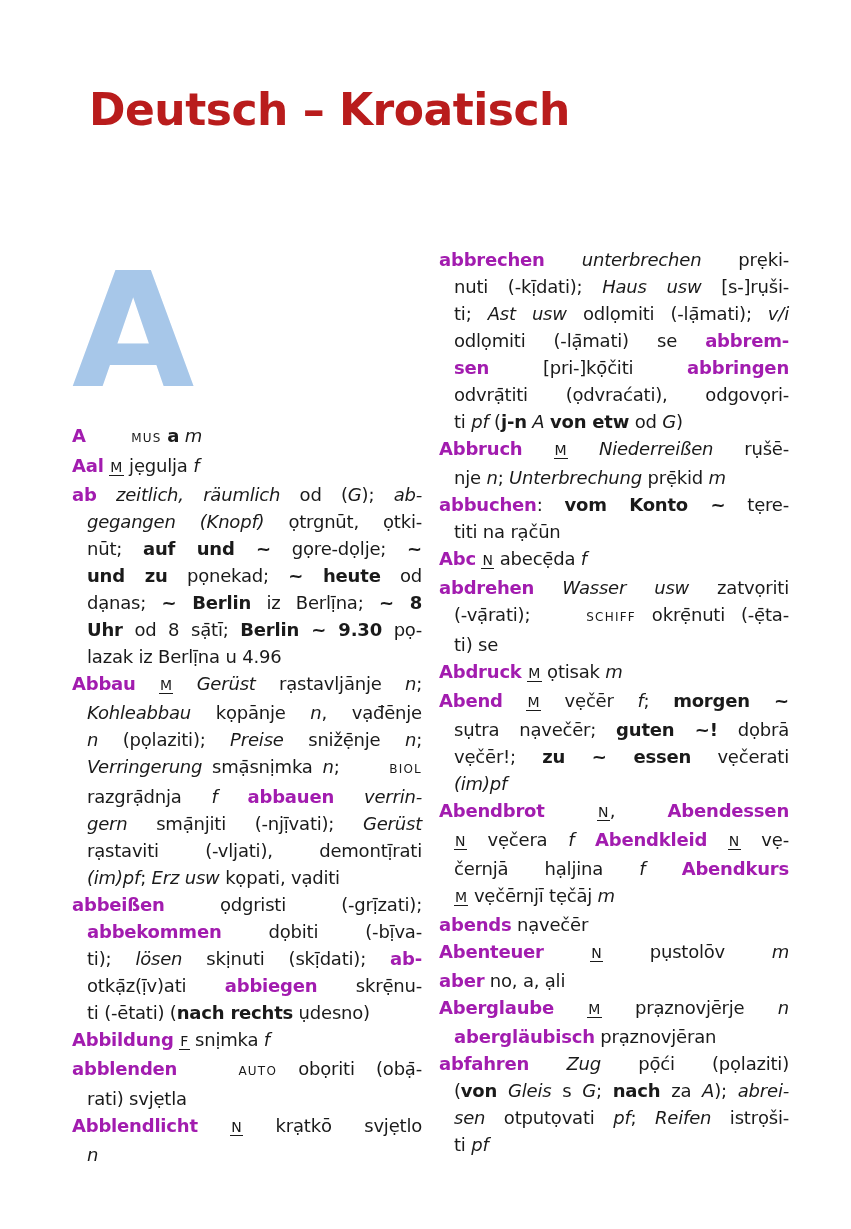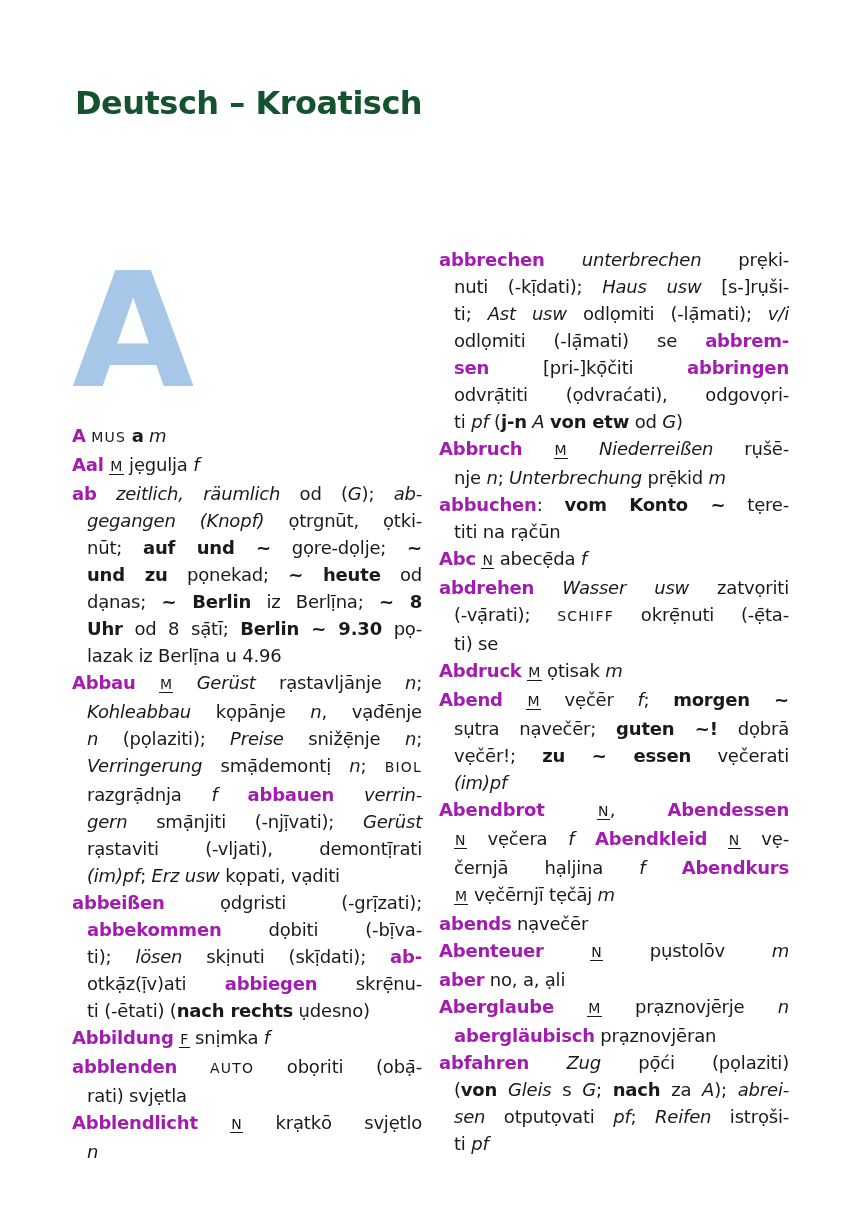--- a/index.html
+++ b/index.html
@@ -1,41 +1,41 @@
 <!DOCTYPE html>
 <html><head>
 <meta charset="utf-8">
 <style>
   html,body{margin:0;padding:0;background:#ffffff;}
   .page{
     position:relative;width:851px;height:1229px;background:#ffffff;
     font-family:"DejaVu Sans",sans-serif;color:#1a1a1a;overflow:hidden;
   }
   .title{
-    position:absolute;left:75px;top:84px;margin:0;
-    font-size:32px;font-weight:bold;color:#14532d;letter-spacing:-0.5px;
+    position:absolute;left:89px;top:84px;margin:0;
+    font-size:44px;font-weight:bold;color:#b91c1c;letter-spacing:-0.5px;
   }
   .cols{
     position:absolute;left:72px;top:246px;width:718px;
     display:flex;gap:17px;align-items:flex-start;
   }
   .col{width:350px;}
   .dropcap{
     height:176px;overflow:visible;
     font-size:158px;line-height:170px;font-weight:bold;color:#a7c7e9;
   }
   .line{
     font-size:18px;line-height:27px;letter-spacing:-0.2px;text-align:left;
   }
   .line.j{text-align:justify;text-align-last:justify;}
   .line.cont{padding-left:15px;}
   .s-hw{color:#a21caf;font-weight:bold;}
   .s-b{font-weight:bold;}
   .s-i{font-style:italic;}
-  .s-sc{font-size:14px;letter-spacing:1.2px;}
+  .s-sc{font-size:12px;letter-spacing:1.2px;margin-left:40px;}
   .s-g{font-size:14px;letter-spacing:0.3px;border-bottom:1.6px solid #1a1a1a;padding:0 1px;}
 </style>
 </head>
 <body>
 
 <div class="page">
   <h1 class="title">Deutsch – Kroatisch</h1>
   <div class="cols">
     <div class="col">
       <div class="dropcap">A</div>
@@ -45,21 +45,21 @@
           <div class="line j"><span class="s-hw">ab</span><span class="s-p"> </span><span class="s-i">zeitlich, räumlich</span><span class="s-p"> od (</span><span class="s-i">G</span><span class="s-p">); </span><span class="s-i">ab-</span></div>
           <div class="line cont j"><span class="s-i">gegangen (Knopf)</span><span class="s-p"> ọtrgnūt, ọtki-</span></div>
           <div class="line cont j"><span class="s-p">nūt; </span><span class="s-b">auf und ~</span><span class="s-p"> gọre-dọlje; </span><span class="s-b">~</span></div>
           <div class="line cont j"><span class="s-b">und zu</span><span class="s-p"> pọnekad; </span><span class="s-b">~ heute</span><span class="s-p"> od</span></div>
           <div class="line cont j"><span class="s-p">dạnas; </span><span class="s-b">~ Berlin</span><span class="s-p"> iz Berlị̄na; </span><span class="s-b">~ 8</span></div>
           <div class="line cont j"><span class="s-b">Uhr</span><span class="s-p"> od 8 sạ̄tī; </span><span class="s-b">Berlin ~ 9.30</span><span class="s-p"> pọ-</span></div>
           <div class="line cont"><span class="s-p">lazak iz Berlị̄na u 4.96</span></div>
           <div class="line j"><span class="s-hw">Abbau</span><span class="s-p"> </span><span class="s-g">M</span><span class="s-p"> </span><span class="s-i">Gerüst</span><span class="s-p"> rạstavljānje </span><span class="s-i">n</span><span class="s-p">;</span></div>
           <div class="line cont j"><span class="s-i">Kohleabbau</span><span class="s-p"> kọpānje </span><span class="s-i">n</span><span class="s-p">, vạđēnje</span></div>
           <div class="line cont j"><span class="s-i">n</span><span class="s-p"> (pọlaziti); </span><span class="s-i">Preise</span><span class="s-p"> snižẹ̄nje </span><span class="s-i">n</span><span class="s-p">;</span></div>
-          <div class="line cont j"><span class="s-i">Verringerung</span><span class="s-p"> smạ̄demontị </span><span class="s-i">n</span><span class="s-p">; </span><span class="s-sc">BIOL</span></div>
+          <div class="line cont j"><span class="s-i">Verringerung</span><span class="s-p"> smạ̄snịmka </span><span class="s-i">n</span><span class="s-p">; </span><span class="s-sc">BIOL</span></div>
           <div class="line cont j"><span class="s-p">razgrạ̄dnja </span><span class="s-i">f</span><span class="s-p"> </span><span class="s-hw">abbauen</span><span class="s-p"> </span><span class="s-i">verrin-</span></div>
           <div class="line cont j"><span class="s-i">gern</span><span class="s-p"> smạ̄njiti (-njị̄vati); </span><span class="s-i">Gerüst</span></div>
           <div class="line cont j"><span class="s-p">rạstaviti (-vljati), demontị̄rati</span></div>
           <div class="line cont"><span class="s-i">(im)pf</span><span class="s-p">; </span><span class="s-i">Erz usw</span><span class="s-p"> kọpati, vạditi</span></div>
           <div class="line j"><span class="s-hw">abbeißen</span><span class="s-p"> ọdgristi (-grị̄zati);</span></div>
           <div class="line cont j"><span class="s-hw">abbekommen</span><span class="s-p"> dọbiti (-bị̄va-</span></div>
           <div class="line cont j"><span class="s-p">ti); </span><span class="s-i">lösen</span><span class="s-p"> skịnuti (skị̄dati); </span><span class="s-hw">ab-</span></div>
           <div class="line cont j"><span class="s-p">otkạ̄z(ị̄v)ati </span><span class="s-hw">abbiegen</span><span class="s-p"> skrẹ̄nu-</span></div>
           <div class="line cont"><span class="s-p">ti (-ētati) (</span><span class="s-b">nach rechts</span><span class="s-p"> ụdesno)</span></div>
           <div class="line"><span class="s-hw">Abbildung</span><span class="s-p"> </span><span class="s-g">F</span><span class="s-p"> snịmka </span><span class="s-i">f</span></div>

